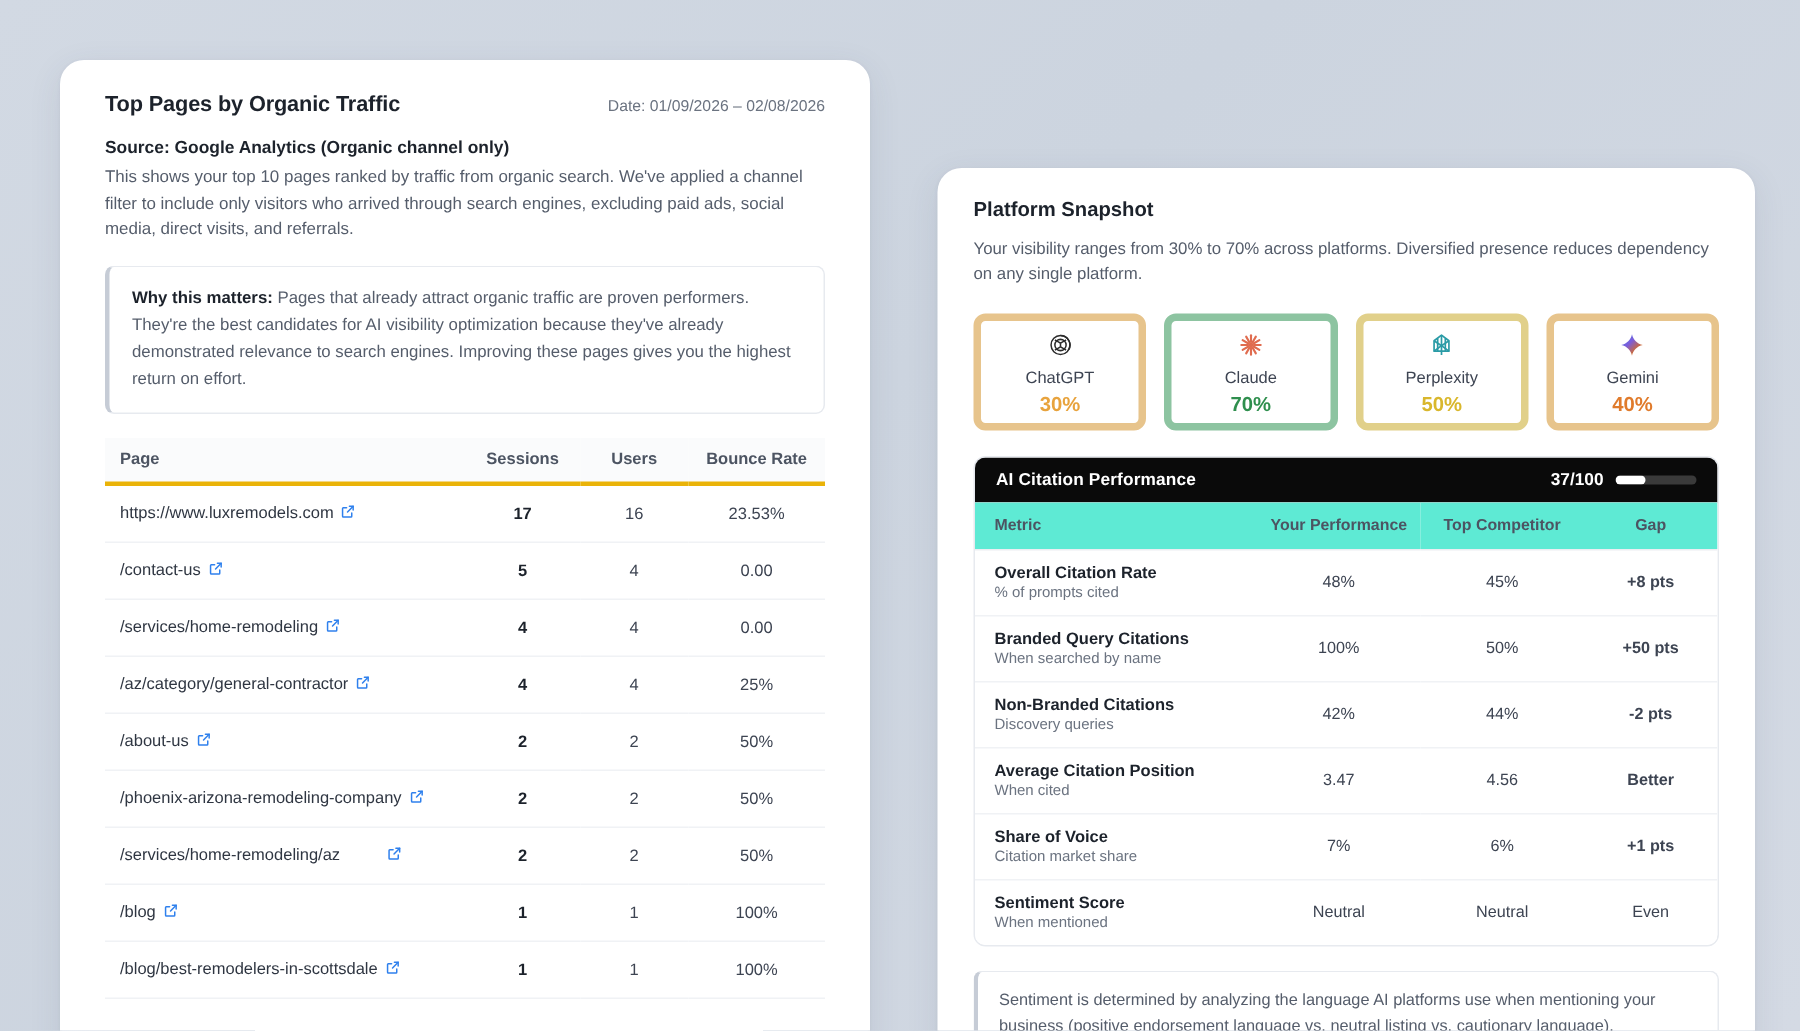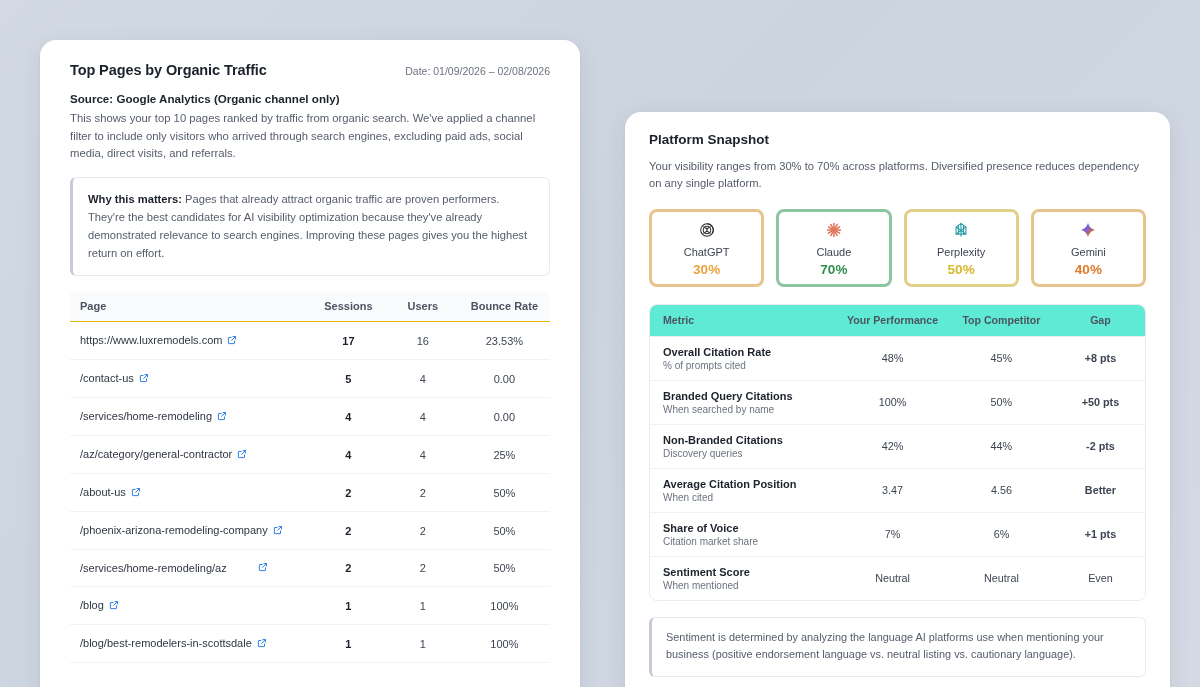--- a/index.html
+++ b/index.html
@@ -42,21 +42,21 @@
     padding: 12px 14px 13px 15px;
     background: #fff;
   }
   .callout p { font-size: 11.2px; line-height: 1.62; color: #555d6b; }
   .callout b { color: #1c222b; font-weight: 700; }
 
   
   table.ptable { width: 100%; border-collapse: collapse; margin-top: 16px; }
   table.ptable th {
     font-size: 11px; font-weight: 600; color: #4c5462; text-align: center;
-    padding: 8px 0 9px 0; border-bottom: 1px solid #eab308; background: #fafbfc;
+    padding: 8px 0 9px 0; border-bottom: 3px solid #eab308; background: #fafbfc;
   }
   table.ptable th.col-page { text-align: left; padding-left: 10px; }
   table.ptable td {
     font-size: 11px; color: #3d4452; text-align: center;
     padding: 12px 0; border-bottom: 1px solid #f0f2f5;
   }
   table.ptable td.col-page { text-align: left; padding-left: 10px; color: #2f3642; }
   table.ptable td.col-sess { font-weight: 700; color: #1c222b; }
   .colw-page { width: 50%; }
   .colw-sess { width: 16%; }
@@ -74,21 +74,21 @@
     left: 625px; top: 112px; width: 545px; height: 600px;
     padding: 20px 24px 0 24px;
   }
   .rc-title { font-size: 13.5px; font-weight: 700; color: #1c222b; }
   .rc-desc  { margin-top: 11px; font-size: 11.2px; line-height: 1.55; color: #555d6b; }
 
   .platforms { margin-top: 16px; display: flex; gap: 12px; }
   .ptile {
     flex: 1; height: 78px; border-radius: 8px; background: #fff;
     display: flex; flex-direction: column; align-items: center; justify-content: center;
-    border: 3px solid #c2410c;
+    border: 5px solid #c2410c;
   }
   .ptile .picon { height: 24px; display: flex; align-items: center; justify-content: center; }
   .ptile .pname { margin-top: 4px; font-size: 11px; color: #3d4452; }
   .ptile .pval  { margin-top: 4px; font-size: 13.5px; font-weight: 700; }
 
   
   .cpanel { margin-top: 17px; border: 1px solid #e7eaef; border-radius: 8px; overflow: hidden; }
   .cpanel-head {
     background: #0a0a0a; color: #fff; height: 30px;
     display: flex; align-items: center; justify-content: space-between;
@@ -329,20 +329,29 @@
             </defs>
             <path fill="url(#gem)" d="M12 2.4 C12.9 7.2 16.8 11.1 21.6 12 C16.8 12.9 12.9 16.8 12 21.6 C11.1 16.8 7.2 12.9 2.4 12 C7.2 11.1 11.1 7.2 12 2.4 Z"></path>
           </svg>
         </span>
         <span class="pname">Gemini</span>
         <span class="pval" style="color:#e07b2c">40%</span>
       </div>
     </div>
 
   <div class="cpanel">
+    <div class="cpanel-head">
+      <span class="ct">AI Citation Performance</span>
+      <span class="cs">
+        <span>37/100</span>
+        <span class="scorebar">
+            <i id="scorefill" style="width: 37%;"></i>
+          </span>
+      </span>
+    </div>
 
     <table class="ctable">
       <colgroup>
         <col class="cw-metric">
           <col class="cw-your">
           <col class="cw-comp">
           <col class="cw-gap">
       </colgroup>
       <thead>
         <tr>

